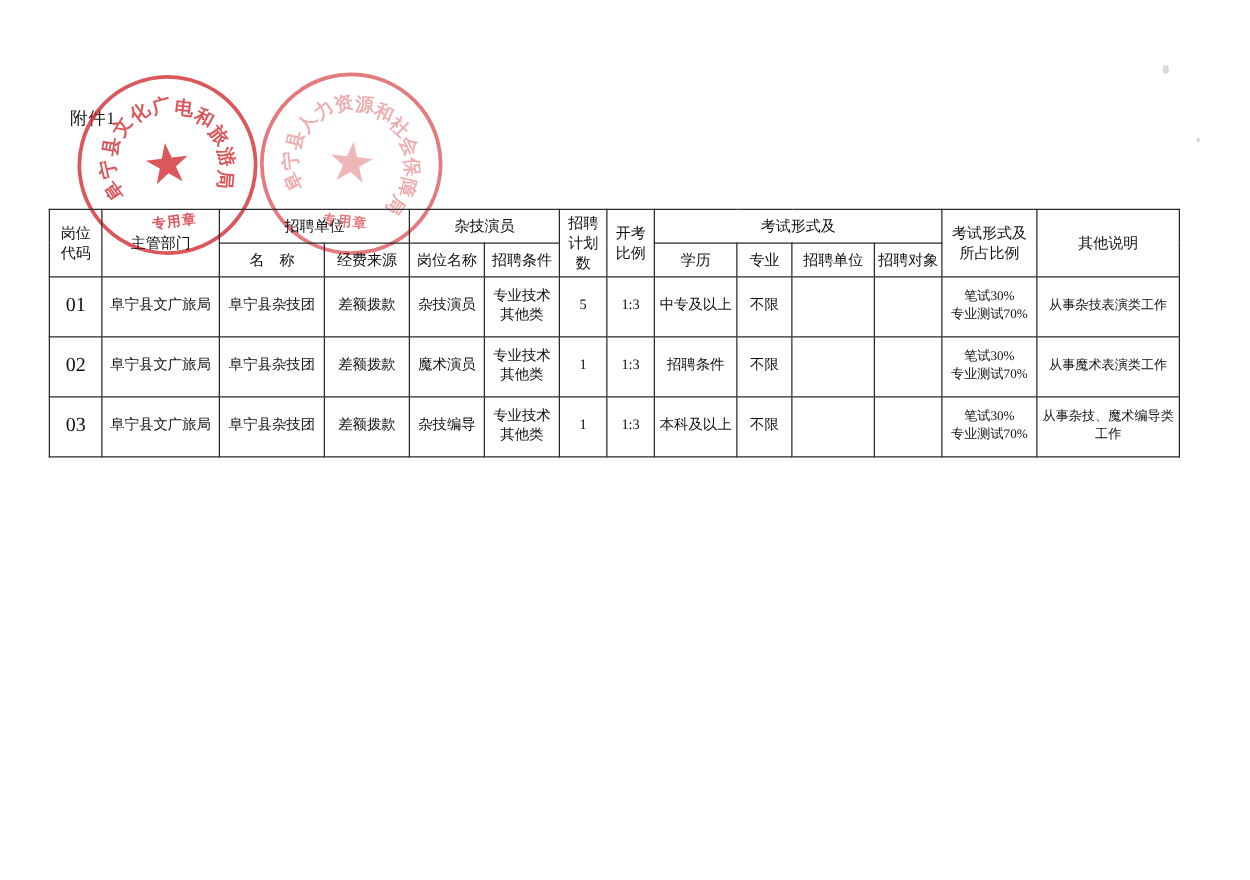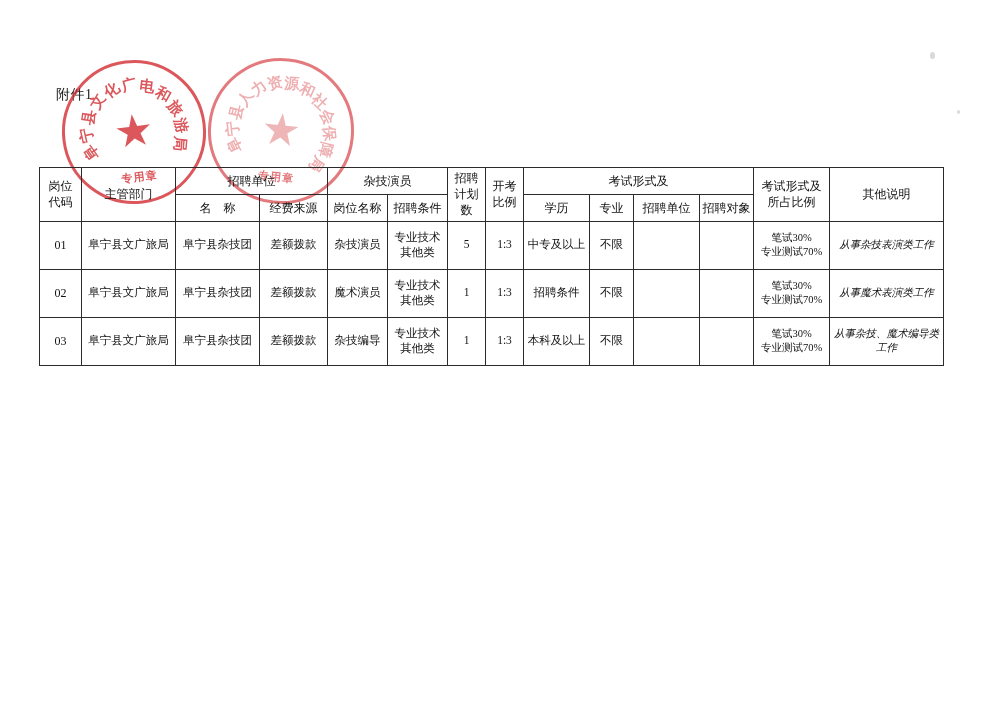--- a/index.html
+++ b/index.html
@@ -142,22 +142,22 @@
     font-weight: normal;
   }
   table.jobs th {
     font-family: "Liberation Serif", serif;
     font-size: 12px;
   }
   .h-big { font-size: 12.5px; }
   .row-cell { height: 48px; }
   .two-line { line-height: 1.3; }
   .small-note { font-size: 10.5px; }
-  .code-cell { font-family: "Liberation Serif", serif; font-size: 12px; }
-  .left-pad { padding-left: 4px; padding-right: 4px; font-style: italic; }
+  .code-cell { font-family: "Liberation Serif", serif; font-size: 16px; }
+  .left-pad { padding-left: 4px; padding-right: 4px; }
 </style>
 </head>
 <body>
 
 <div class="page">
 
   <div class="attach-label">附件1</div>
 
   <div class="stamp stamp-1">
     <div class="ring-text">

